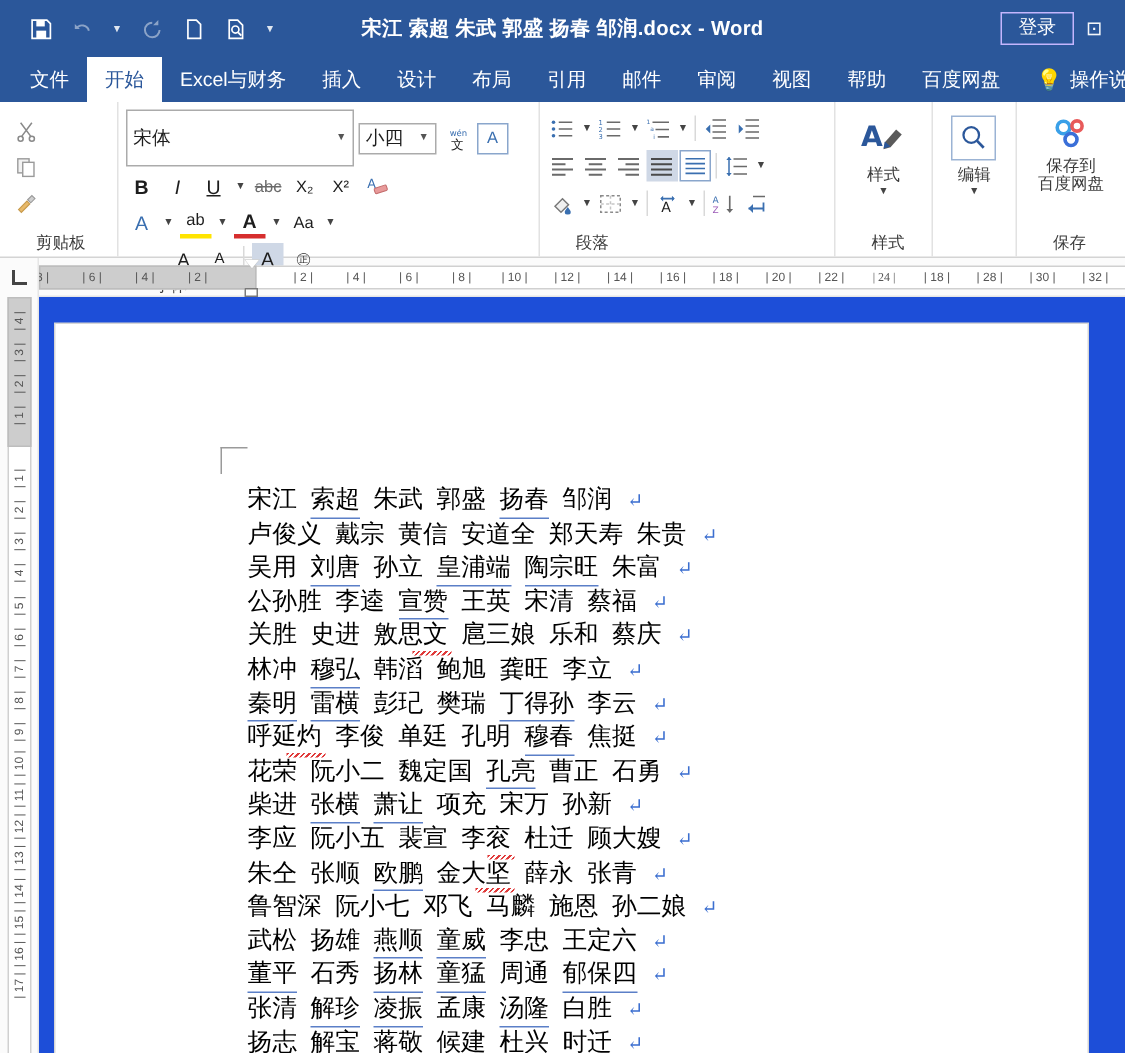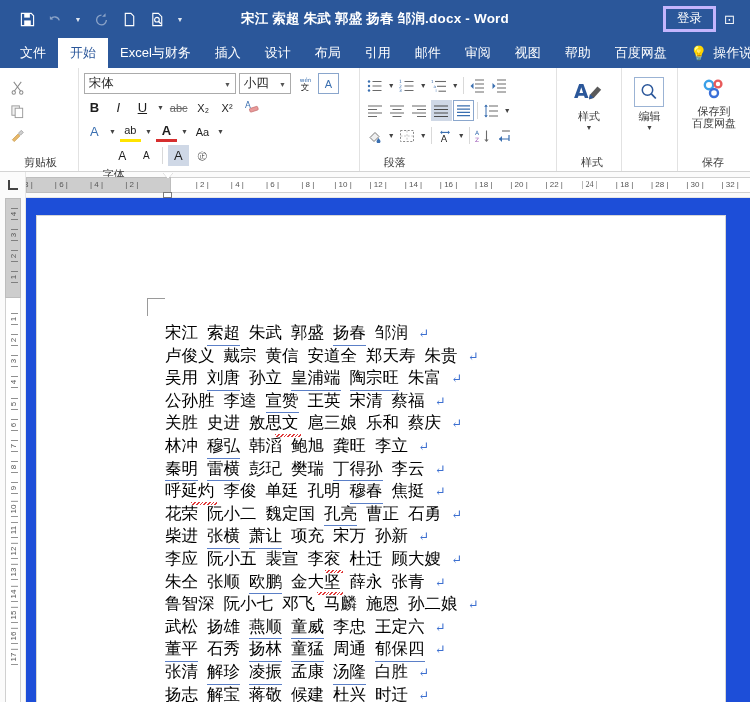--- a/index.html
+++ b/index.html
@@ -42,21 +42,21 @@
     font-family: "Liberation Sans", "DejaVu Sans", sans-serif;
     pointer-events: none;
     letter-spacing: .2px;
     font-weight: bold;
   }
   .title-right {
     position: absolute; right: 0; top: 0; height: 38px;
     display: flex; align-items: center; gap: 8px; padding-right: 4px;
   }
   .signin {
-    border: 3px solid #c4b5fd;
+    border: 1px solid #c4b5fd;
     color: #ffffff;
     font-size: 12.5px;
     padding: 3px 11px 4px;
     background: transparent;
     line-height: 1;
   }
   .ribbon-display {
     color: #ffffff; font-size: 13px; opacity: .95;
     width: 22px; overflow: hidden;
   }
@@ -118,21 +118,21 @@
   .clip-page { position:absolute; left:13px; top:9px; width:16px; height:21px; background:#ffffff; border:1px solid #9a9a9a;}
   .paste-lbl { font-size: 11px; color: #3c3c3c; margin-top: 1px; }
   .paste-car { font-size: 7px; color: #444; line-height: 8px; }
   .clip-small { display:flex; flex-direction:column; gap:3px; padding-top:4px; }
   .mini { width: 24px; height: 21px; display:flex; align-items:center; justify-content:center; }
 
   
   .fontgrp-rows { display:flex; flex-direction:column; gap:3px; }
   .frow { display: flex; align-items: center; gap: 3px; }
   .fname {
-    width: 152px; height: 21px;
+    width: 152px; height: 38px;
     border: 1px solid #ababab; background:#fff;
     font-size: 12.5px; color: #1d1d1d;
     display: flex; align-items: center;
     padding: 0 4px;
     position: relative;
   }
   .fsize {
     width: 52px; height: 21px;
     border: 1px solid #ababab; background:#fff;
     font-size: 12.5px; color: #1d1d1d;

